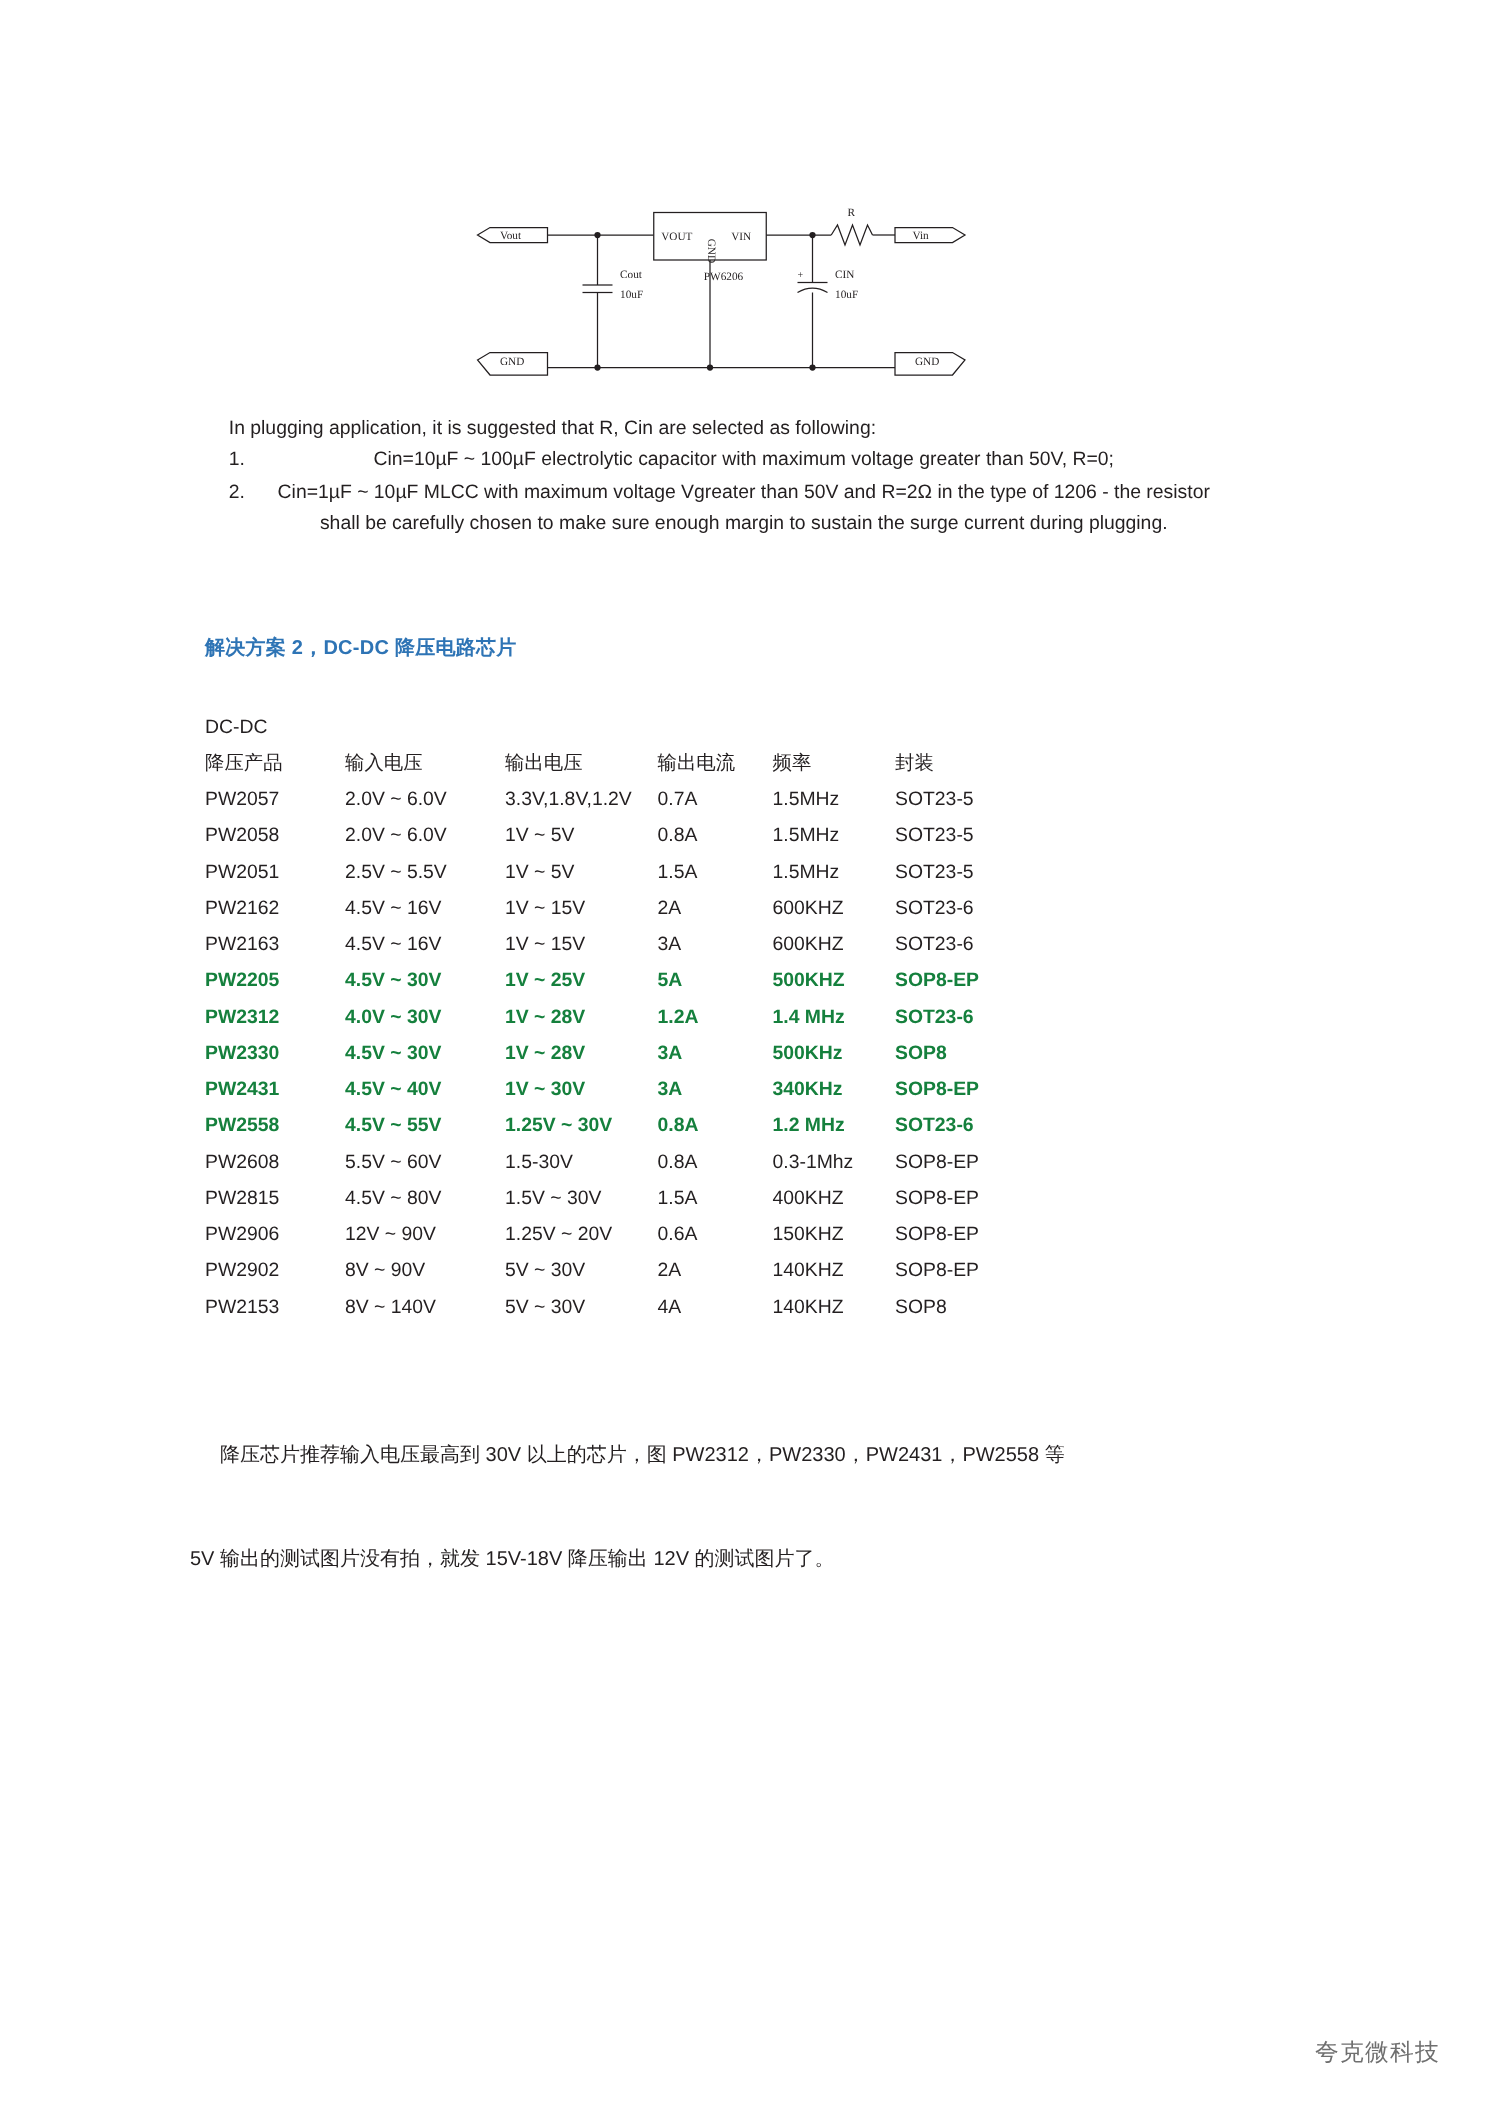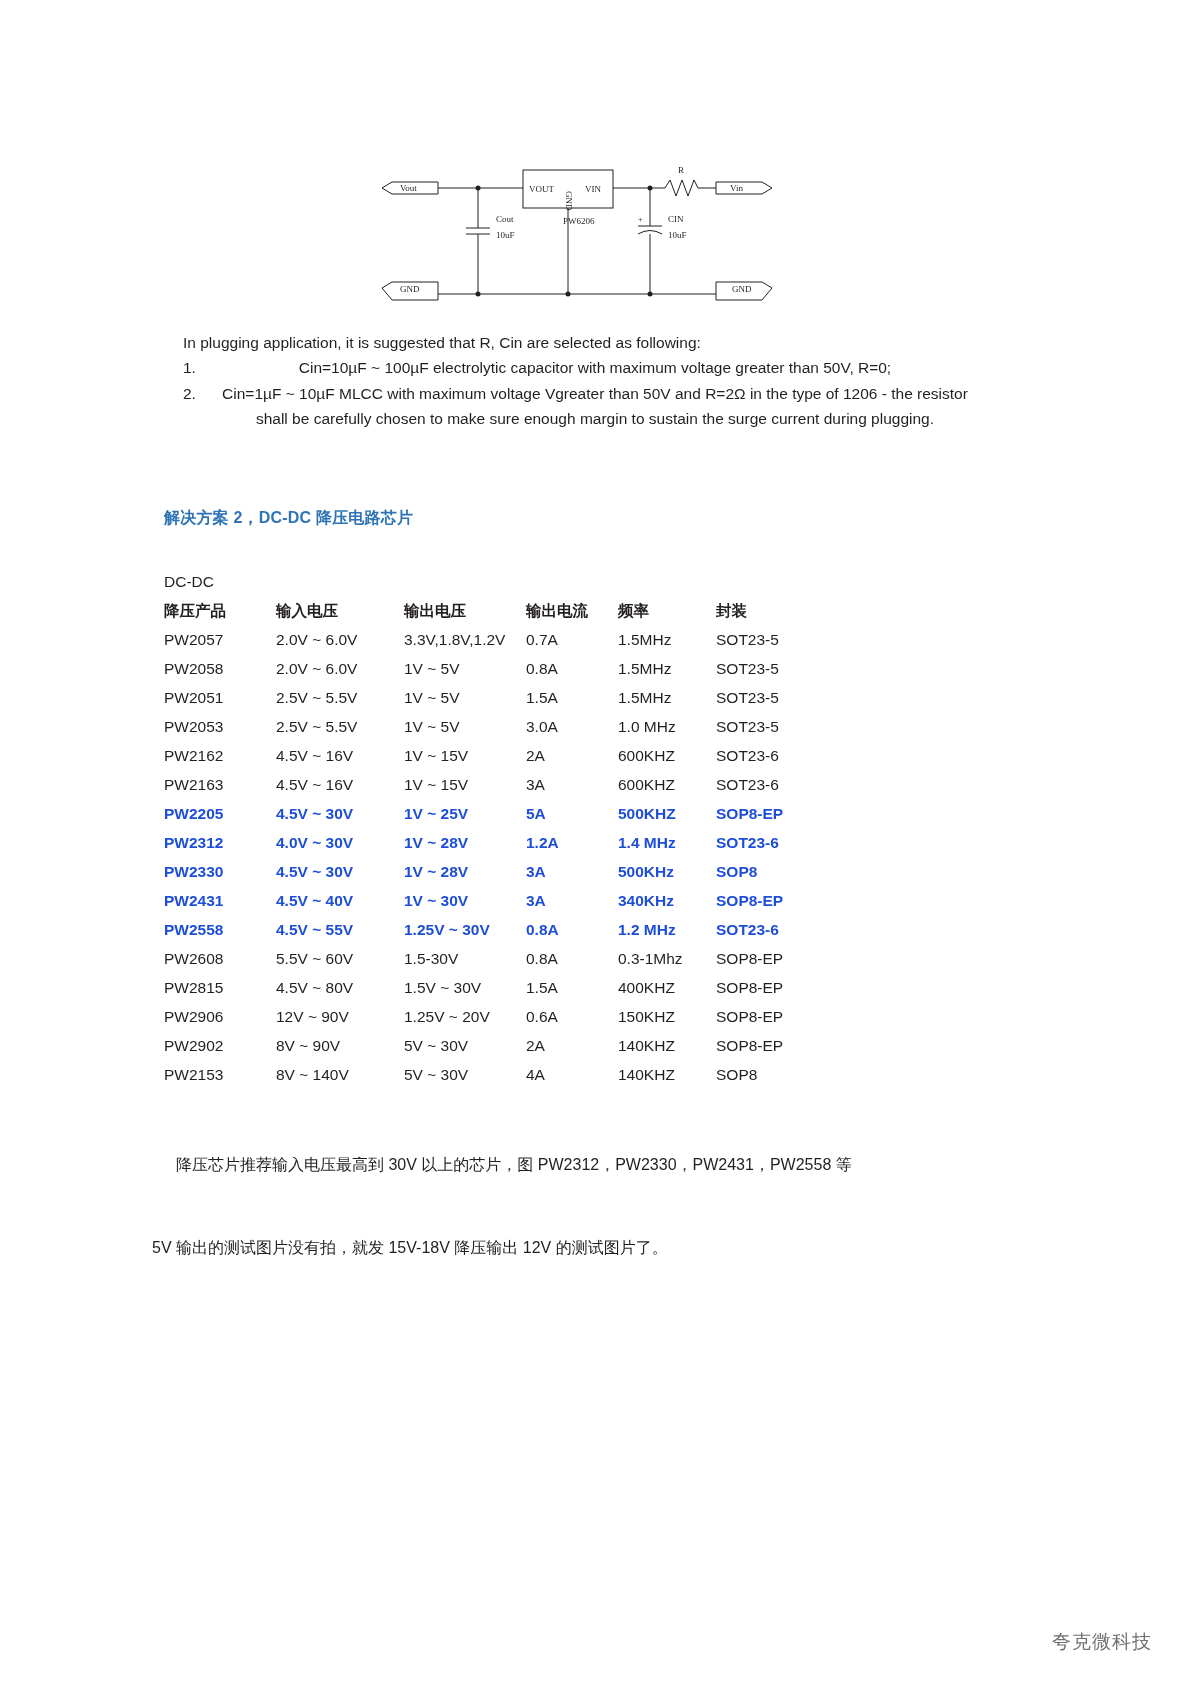--- a/index.html
+++ b/index.html
@@ -95,28 +95,28 @@
   table.chip td, table.chip th {
     padding: 0;
     height: 29px;
     line-height: 29px;
     font-weight: normal;
     text-align: left;
     vertical-align: baseline;
     white-space: nowrap;
     font-size: 15.5px;
   }
-  table.chip th { font-weight: bold; }
+  table.chip th { font-weight: normal; }
   col.c0 { width: 112px; }
   col.c1 { width: 128px; }
   col.c2 { width: 122px; }
   col.c3 { width: 92px; }
   col.c4 { width: 98px; }
   col.c5 { width: 110px; }
-  tr.hl td { color: #1d4ed8; font-weight: bold; }
+  tr.hl td { color: #15803d; font-weight: bold; }
   .col-cur { padding-left: 6px; }
 
   
   .note1 {
     position: absolute;
     left: 164px;
     top: 1150px;
     width: 790px;
     font-size: 16px;
     line-height: 29px;
@@ -267,28 +267,20 @@
         </tr>
         <tr>
           <td>PW2051</td>
           <td>2.5V ~ 5.5V</td>
           <td>1V ~ 5V</td>
           <td class="col-cur">1.5A</td>
           <td>1.5MHz</td>
           <td>SOT23-5</td>
         </tr>
         <tr>
-          <td>PW2053</td>
-          <td>2.5V ~ 5.5V</td>
-          <td>1V ~ 5V</td>
-          <td class="col-cur">3.0A</td>
-          <td>1.0 MHz</td>
-          <td>SOT23-5</td>
-        </tr>
-        <tr>
           <td>PW2162</td>
           <td>4.5V ~ 16V</td>
           <td>1V ~ 15V</td>
           <td class="col-cur">2A</td>
           <td>600KHZ</td>
           <td>SOT23-6</td>
         </tr>
         <tr>
           <td>PW2163</td>
           <td>4.5V ~ 16V</td>

